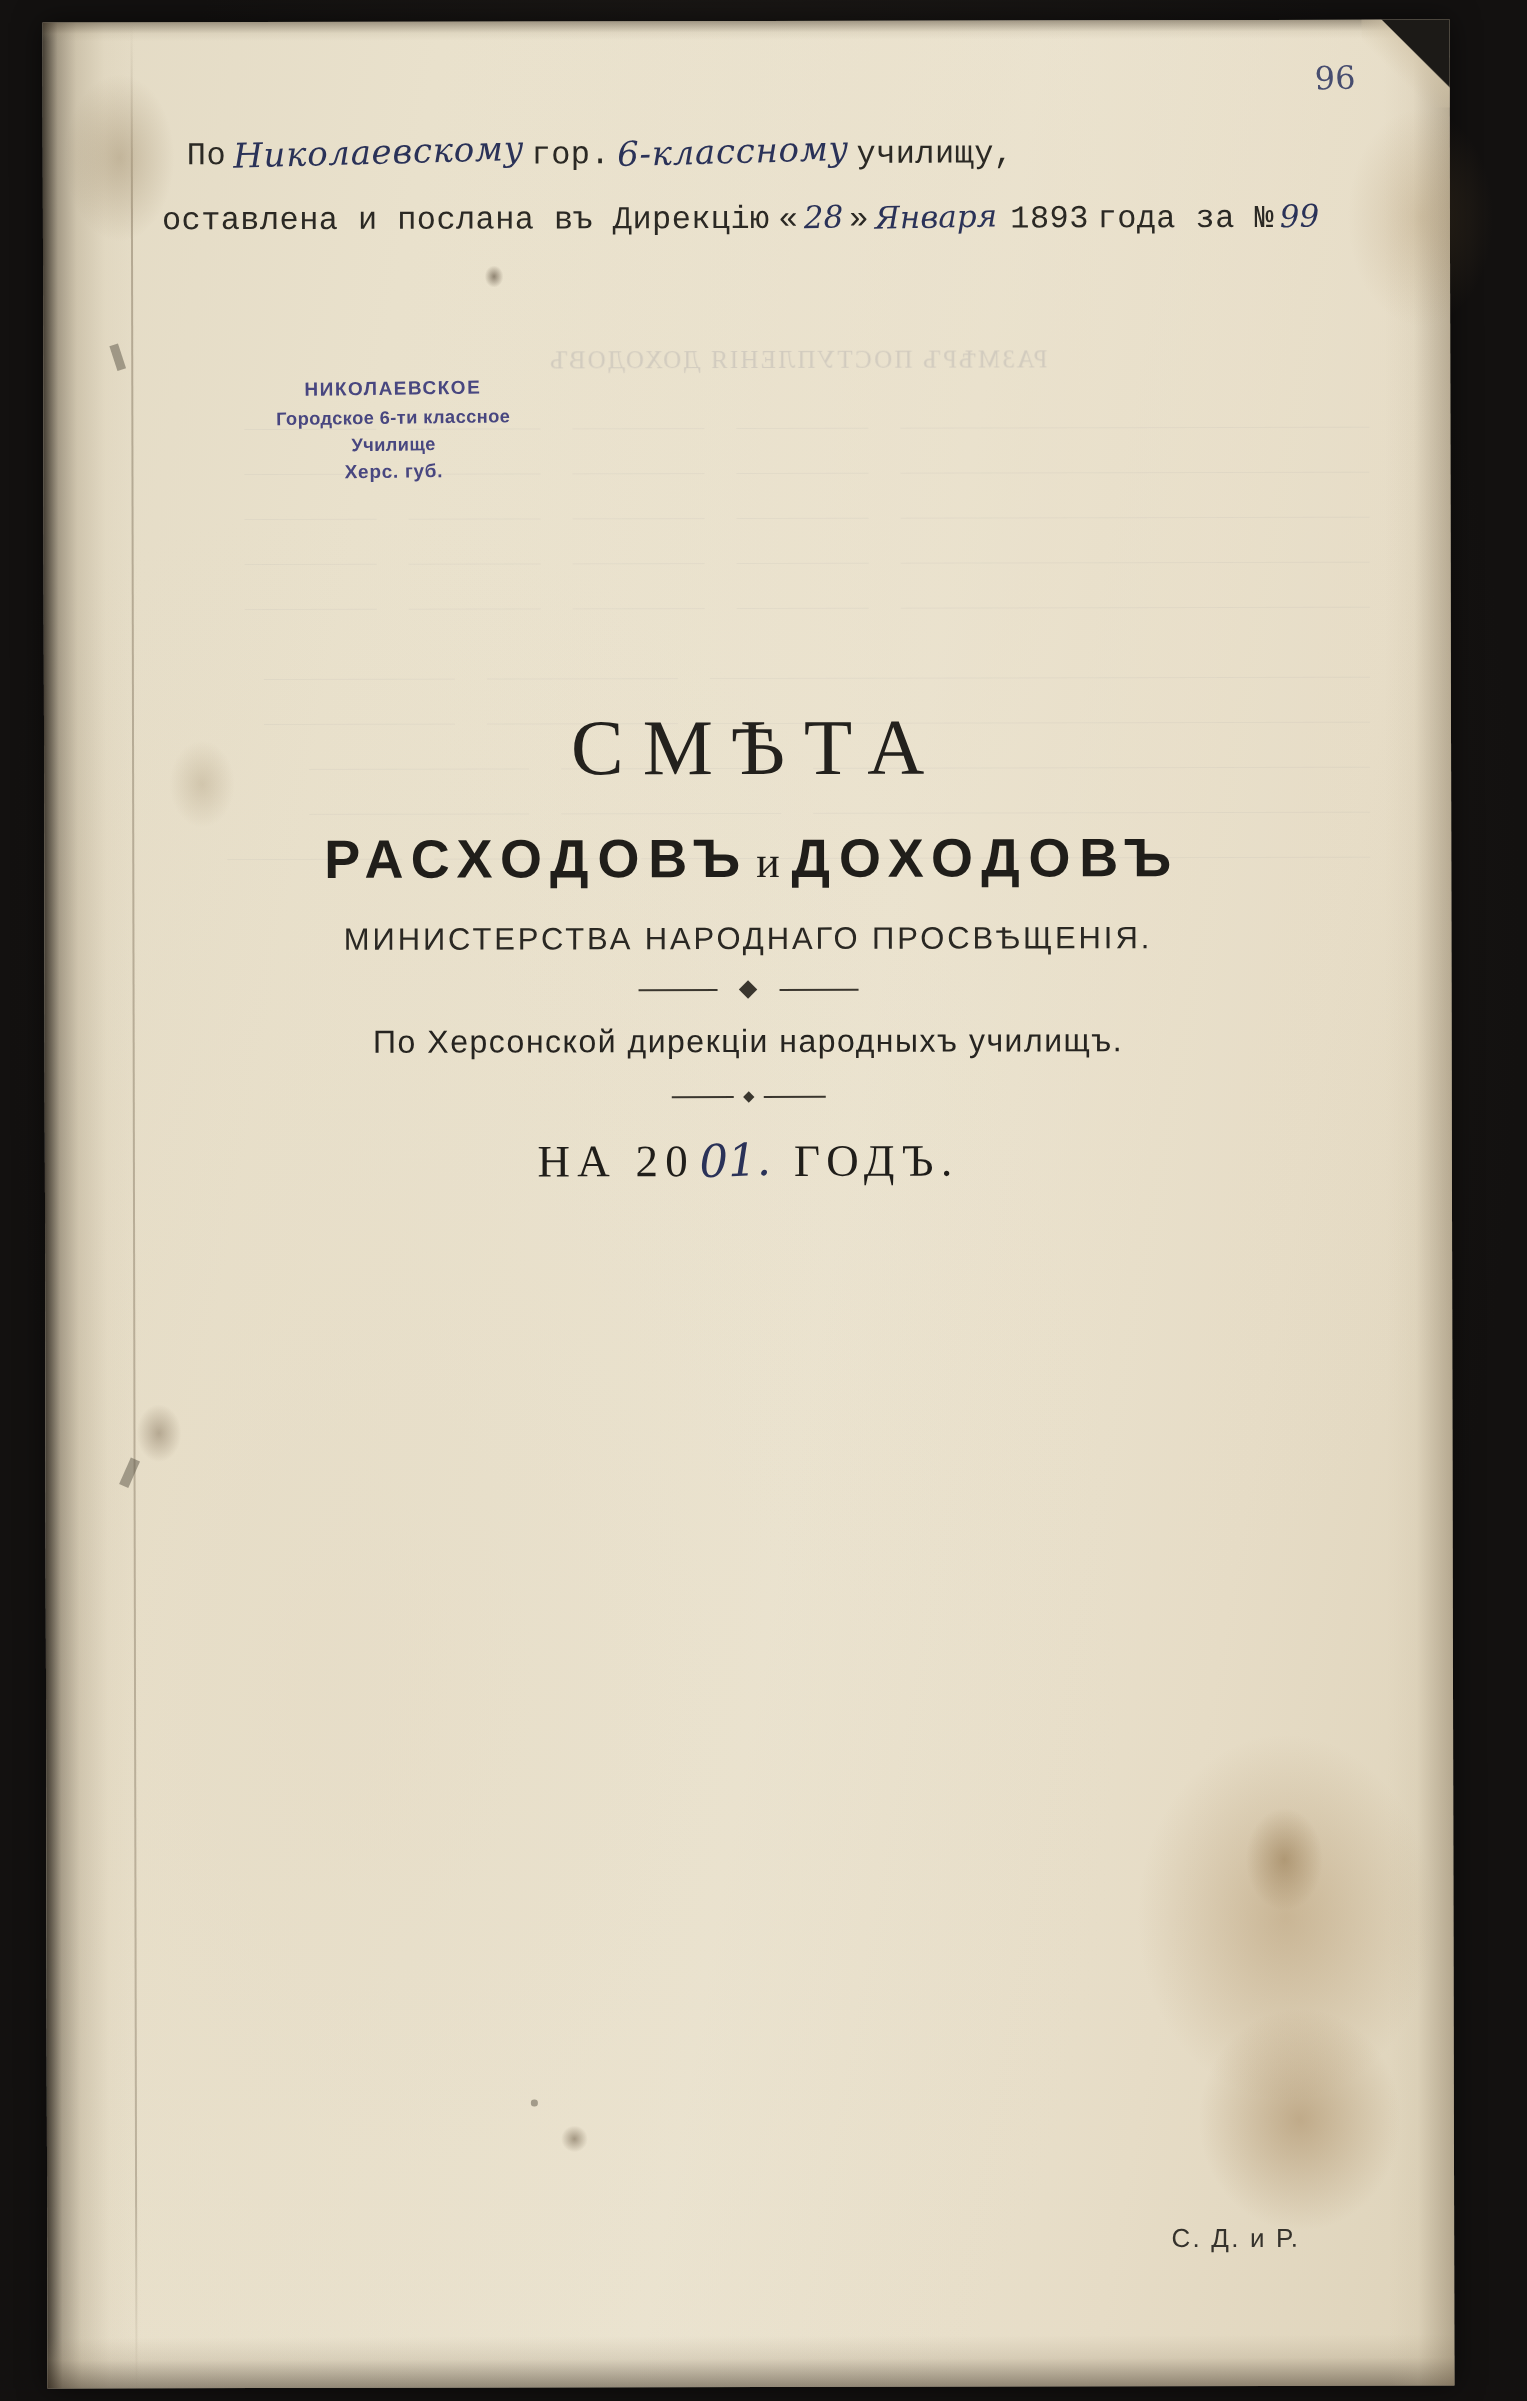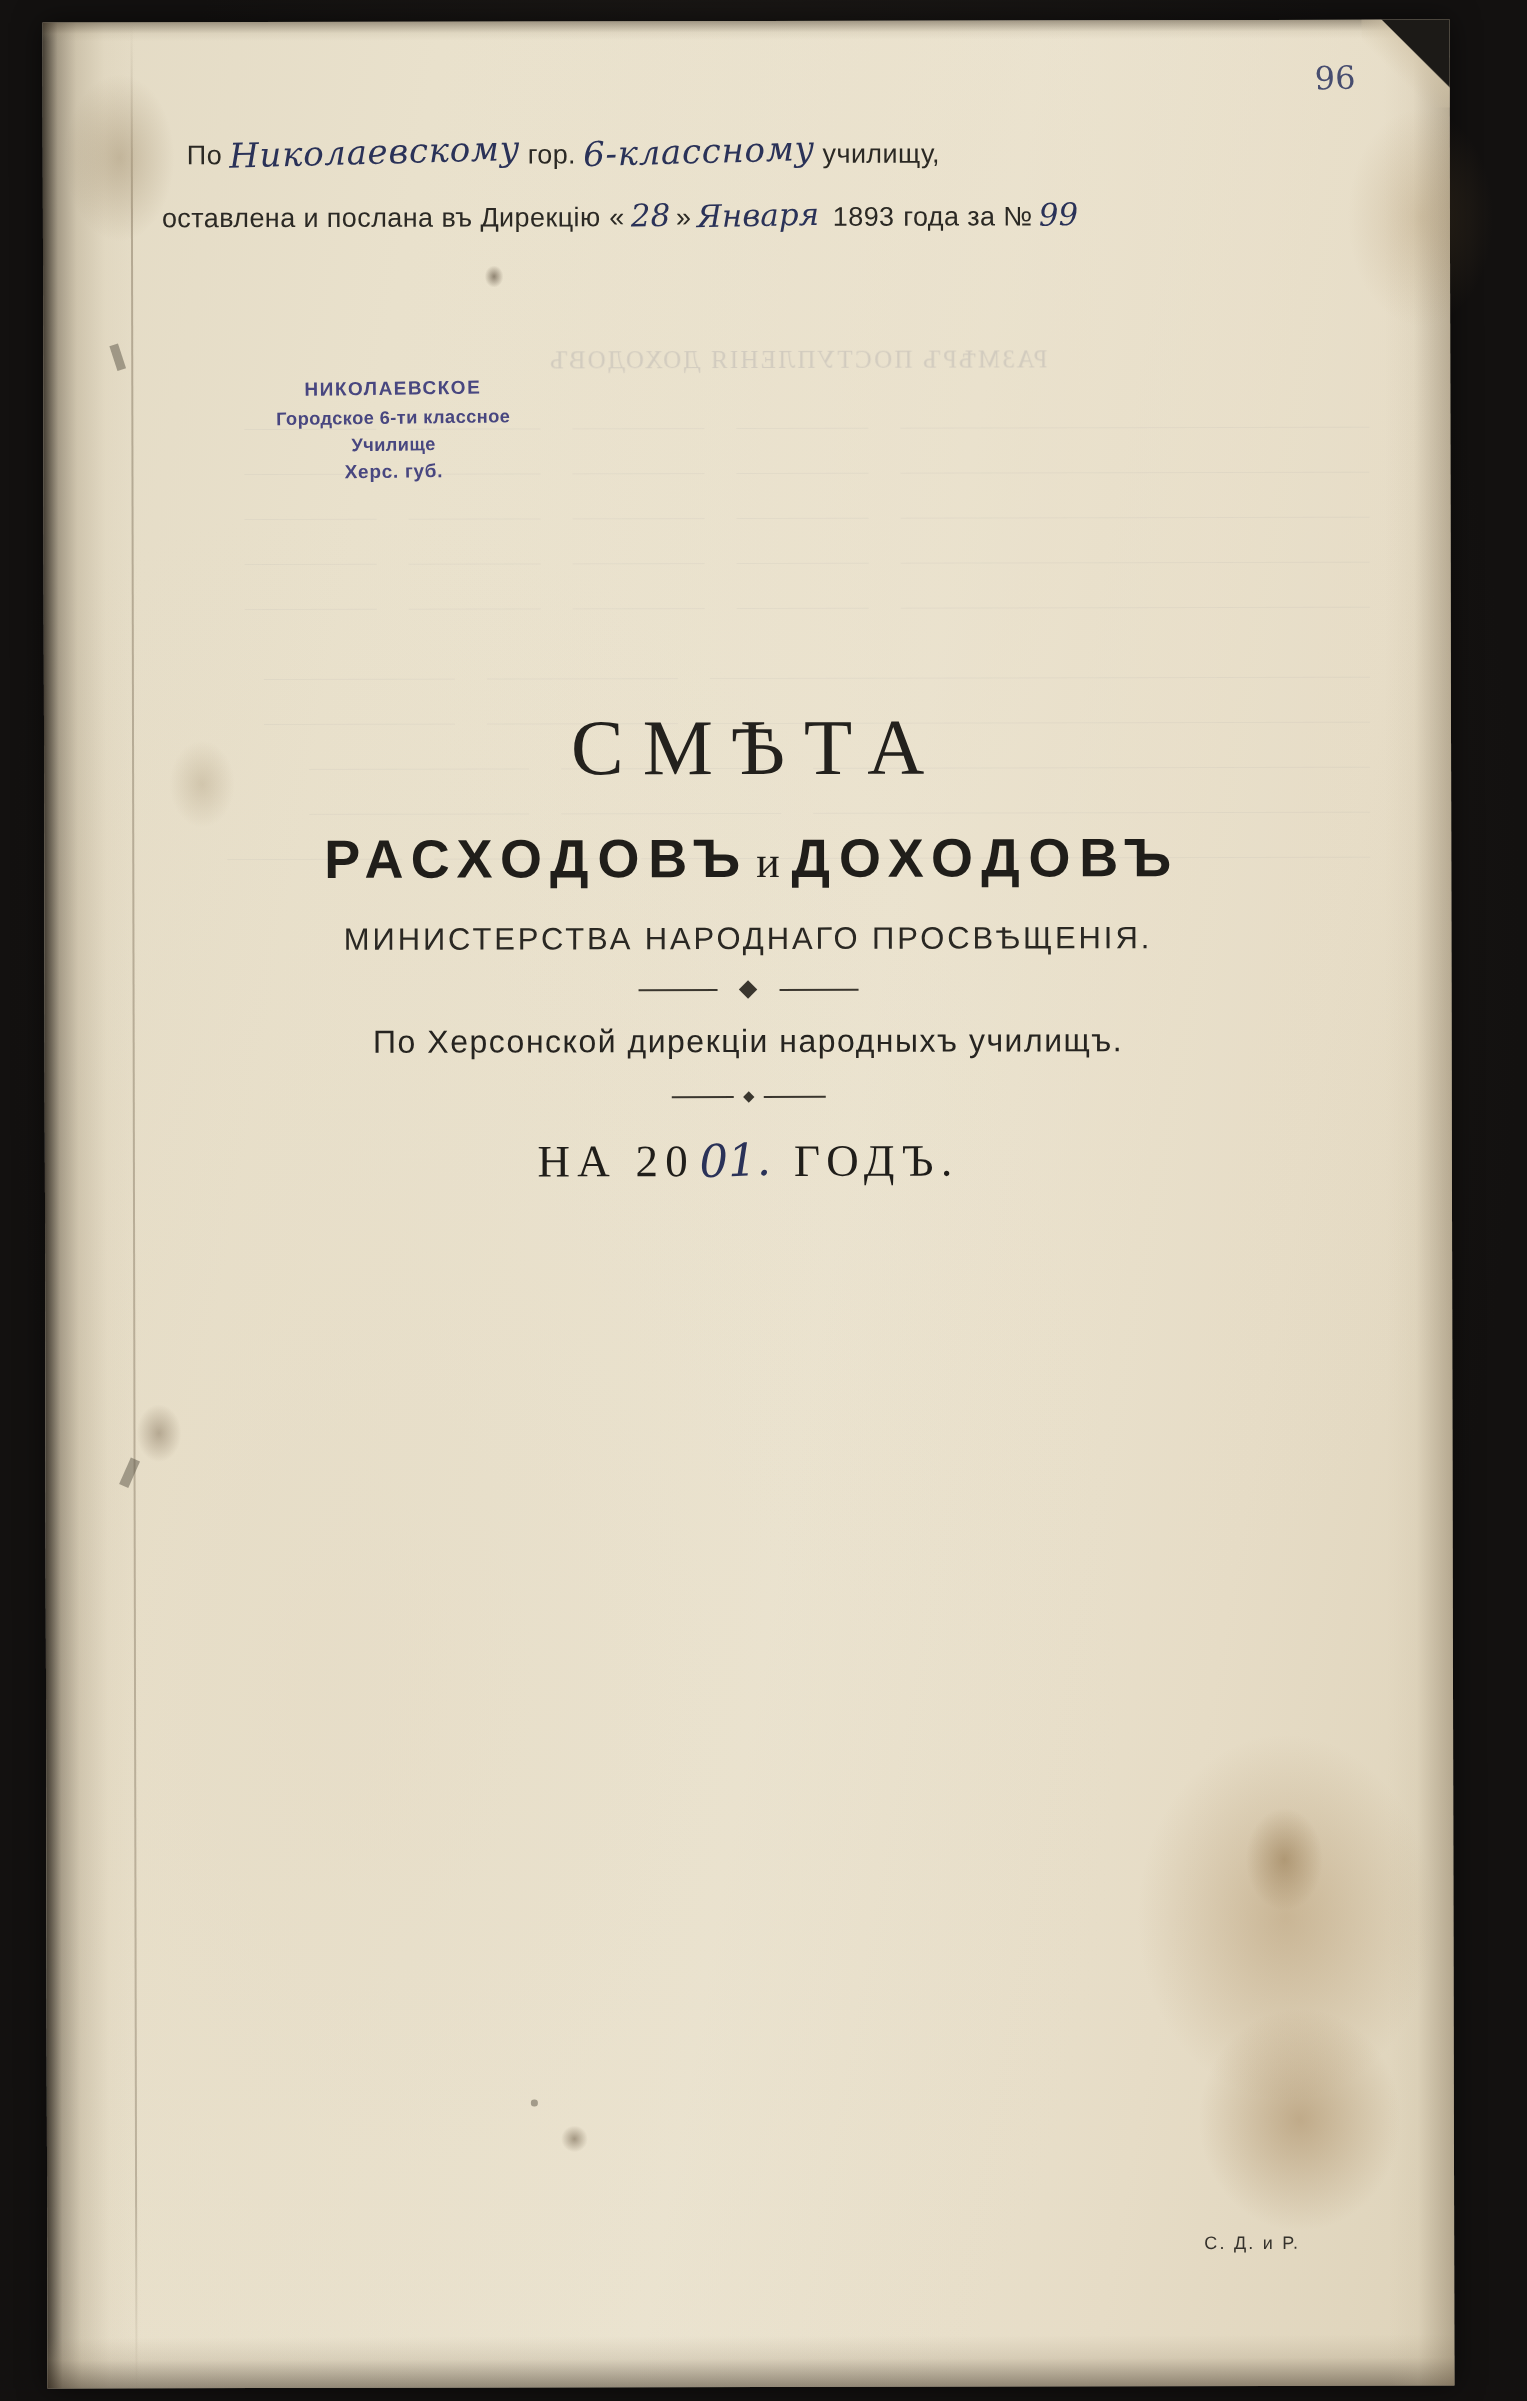--- a/index.html
+++ b/index.html
@@ -124,22 +124,22 @@
     width: 1216px;
     color: #2d2b26;
   }
   .hdr-line {
     display: flex;
     align-items: baseline;
     white-space: nowrap;
   }
   .hdr-line + .hdr-line { margin-top: 26px; }
   .pr {
-    font-family: Liberation Sans, sans-serif;
-    font-size: 27px;
+    font-family: Liberation Mono, monospace;
+    font-size: 32px;
     letter-spacing: 0.4px;
     color: #2b2924;
   }
   .hw {
     font-family: "DejaVu Serif", serif;
     font-style: italic;
     font-size: 34px;
     color: #2a3258;
     transform: rotate(-1.4deg);
     display: inline-block;
@@ -302,21 +302,21 @@
     transform: rotate(-2deg);
     padding: 0 4.4px;
   }
 
   
   .footer {
     position: absolute;
     right: 154px;
     bottom: 132px;
     font-family: "Liberation Sans", sans-serif;
-    font-size: 18px;
+    font-size: 26px;
     letter-spacing: 2.2px;
     color: #35322c;
   }
 
   
   .tick {
     position: absolute;
     background: #5b5547;
     opacity: 0.5;
   }

